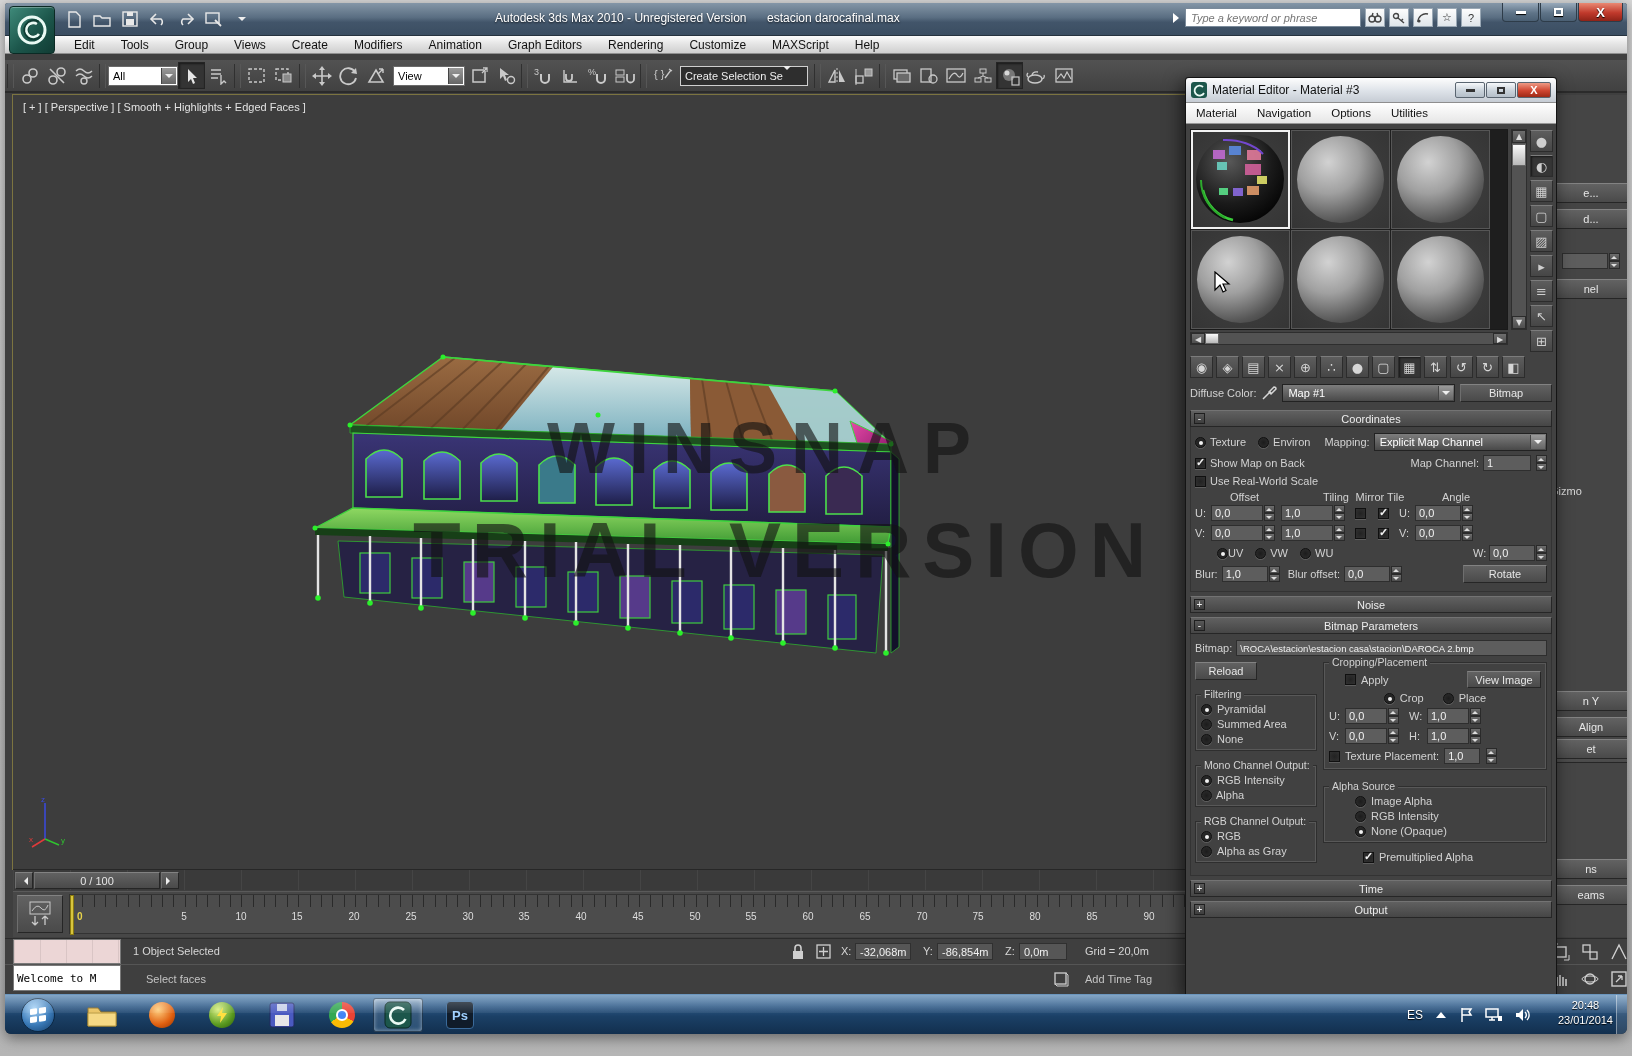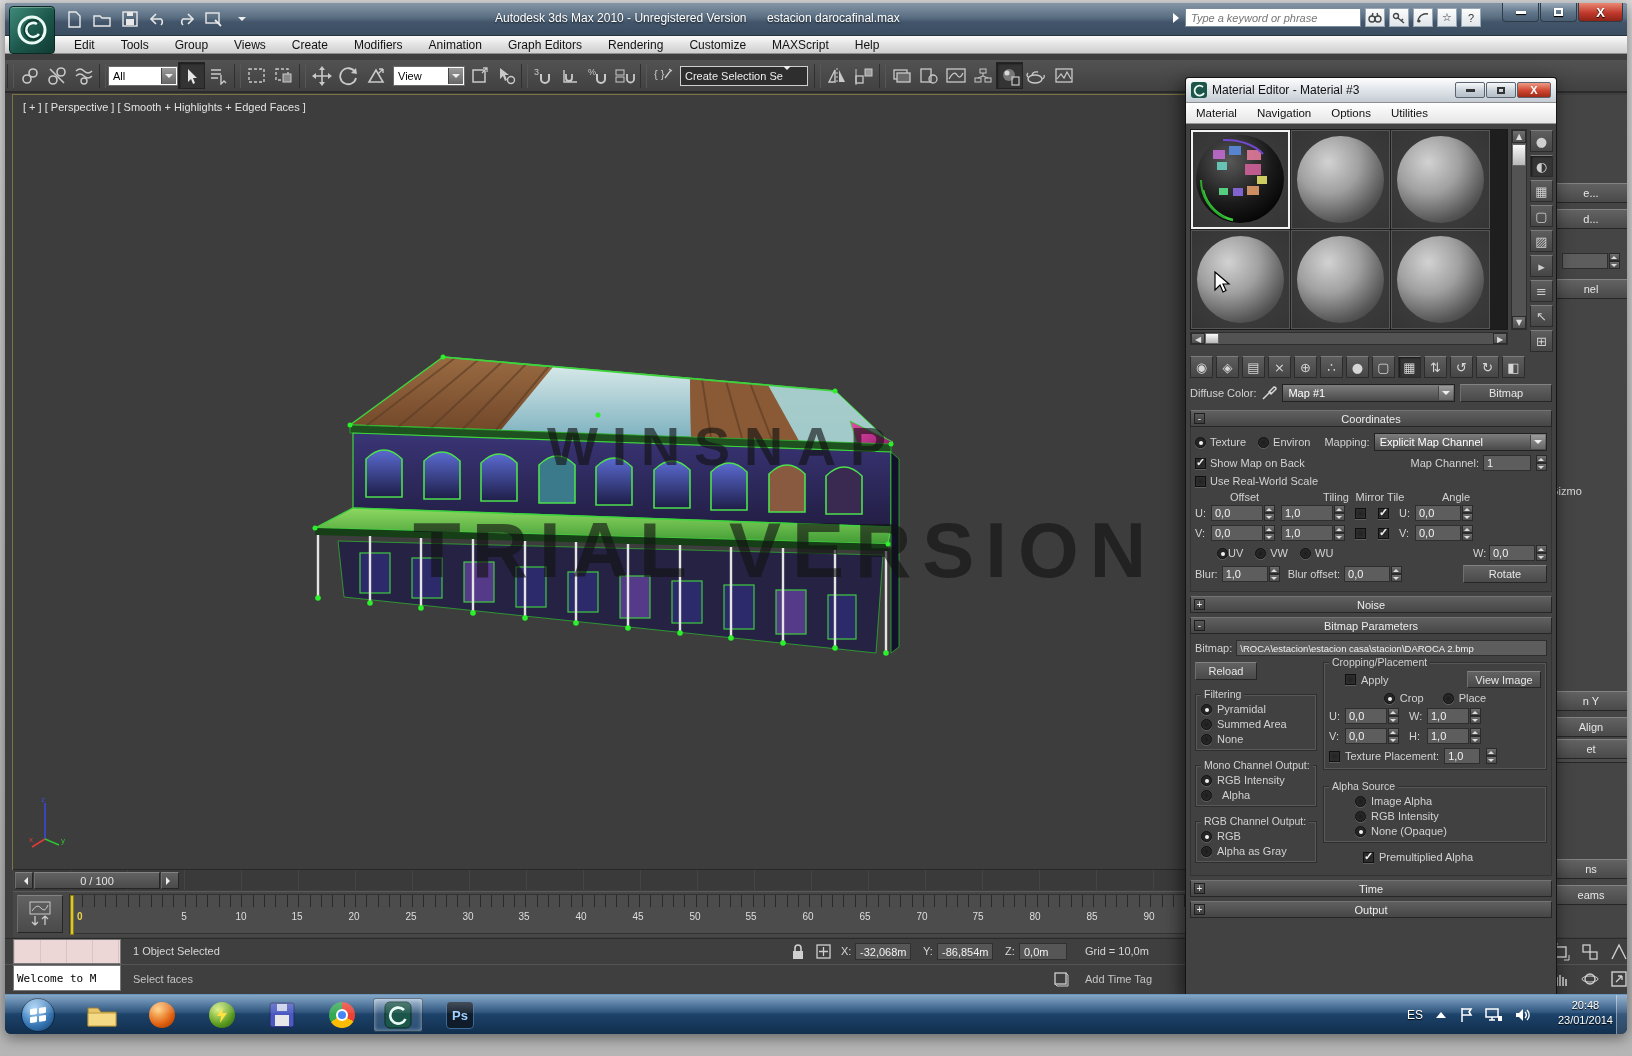--- a/index.html
+++ b/index.html
@@ -33,21 +33,21 @@
 .ti.on{background:#343434;border:1px solid #242424;box-shadow:inset 1px 1px 2px #1a1a1a}
 .tsep{width:7px;height:24px;border-left:1px solid #303030;border-right:1px solid #575757;margin:0 2px;flex:none}
 .ddlw{height:20px;background:#fff;border:1px solid #6a6a6a;color:#000;font-size:11px;display:flex;align-items:center;padding:0 4px;position:relative;flex:none}
 .ddlw .db,.ddl .db{position:absolute;right:1px;top:1px;bottom:1px;width:15px;background:linear-gradient(#9a9a9a,#666);border-left:1px solid #444;display:flex;align-items:center;justify-content:center}
 .car{width:0;height:0;border:4px solid transparent;border-top-color:#eee;margin-top:4px}
 .ddld{height:20px;background:#2e2e2e;border:1px solid #cfcfcf;color:#eee;font-size:11px;display:flex;align-items:center;padding:0 4px;position:relative;flex:none}
 
 .viewport{left:8px;top:92px;width:1486px;height:774px;background:#3d3d3d;outline:1px solid #7c7440;overflow:hidden}
 .vplabel{left:10px;top:6px;color:#e2e2e2;font-size:11px}
 .wm{color:rgba(18,18,18,.62);font-weight:bold;font-family:"Liberation Sans",sans-serif;white-space:nowrap;z-index:3}
-.wm1{left:534px;top:320px;font-size:54px;letter-spacing:14px}
+.wm1{left:534px;top:312px;font-size:72px;letter-spacing:14px}
 .wm2{left:400px;top:410px;font-size:78px;letter-spacing:11px}
 
 .cpanel{left:1494px;top:92px;width:138px;height:842px;background:#454545;border-left:1px solid #2a2a2a;z-index:5;overflow:hidden}
 .frag{position:absolute;left:50px;width:82px;height:20px;overflow:hidden}
 
 .timeslider{left:8px;top:866px;width:1486px;height:21px;background:#3a3a3a;border-top:1px solid #272727;background-image:repeating-linear-gradient(90deg,#454545 0 1px,transparent 1px 57px)}
 .trackbar{left:8px;top:888px;width:1486px;height:46px;background:#474747;border-top:1px solid #5a5a5a}
 .ruler{position:absolute;left:56px;top:2px;width:1120px;height:40px;background:#4c4c4c;border:1px solid #333;background-image:repeating-linear-gradient(90deg,#2a2a2a 0 1px,transparent 1px 11.36px);background-size:100% 12px;background-repeat:no-repeat;background-position:1px 0}
 .tk{position:absolute;top:16px;transform:translateX(-50%);font-size:10px;color:#dedede}
 .marker{position:absolute;left:56px;top:0;width:4px;height:40px;background:#d8c53e;border:1px solid #8a7a10}
@@ -631,24 +631,24 @@
           <span>-32,068m</span>
         </span>
     <span class="a" style="left:918px;top:6px">Y:</span>
     <span class="sfld" style="left:932px;top:4px;width:56px">
           <span>-86,854m</span>
         </span>
     <span class="a" style="left:1000px;top:6px">Z:</span>
     <span class="sfld" style="left:1014px;top:4px;width:48px">
           <span>0,0m</span>
         </span>
-    <span class="a" style="left:1080px;top:6px">Grid = 10,0m</span>
+    <span class="a" style="left:1080px;top:6px">Grid = 20,0m</span>
   </div>
   <div class="a statusrow sr2">
-    <span class="a" style="left:128px;top:8px;color:#c4c4c4">Select faces</span>
+    <span class="a" style="left:141px;top:8px;color:#c4c4c4">Select faces</span>
     <svg class="a" style="left:1048px;top:6px" width="16" height="16">
           <rect x="2" y="2" width="11" height="11" fill="none" stroke="#cfcfcf" stroke-width="1.3"></rect>
           <path d="M13,2 l2,2 v11 h-11 l-2,-2" fill="none" stroke="#cfcfcf"></path>
         </svg>
     <span class="a" style="left:1080px;top:8px;color:#c4c4c4">Add Time Tag</span>
   </div>
 
   <div class="a pinkbox"></div>
   <div class="a whitebox">
         <span>Welcome to M</span>
@@ -985,21 +985,21 @@
                     <span class="rd"></span>
                     <span class="lb">None</span>
                   </div>
             </div>
             <div class="grp" style="margin-top:14px">
               <span class="gt">Mono Channel Output:</span>
               <div class="prow" style="gap:5px;margin-bottom:3px">
                     <span class="rd on"></span>
                     <span class="lb">RGB Intensity</span>
                   </div>
-              <div class="prow" style="gap:10px;margin-bottom:0">
+              <div class="prow" style="gap:4px;margin-bottom:0">
                     <span class="rd"></span>
                     <span class="lb">Alpha</span>
                   </div>
             </div>
             <div class="grp" style="margin-top:14px">
               <span class="gt">RGB Channel Output:</span>
               <div class="prow" style="gap:5px;margin-bottom:3px">
                     <span class="rd on"></span>
                     <span class="lb">RGB</span>
                   </div>

